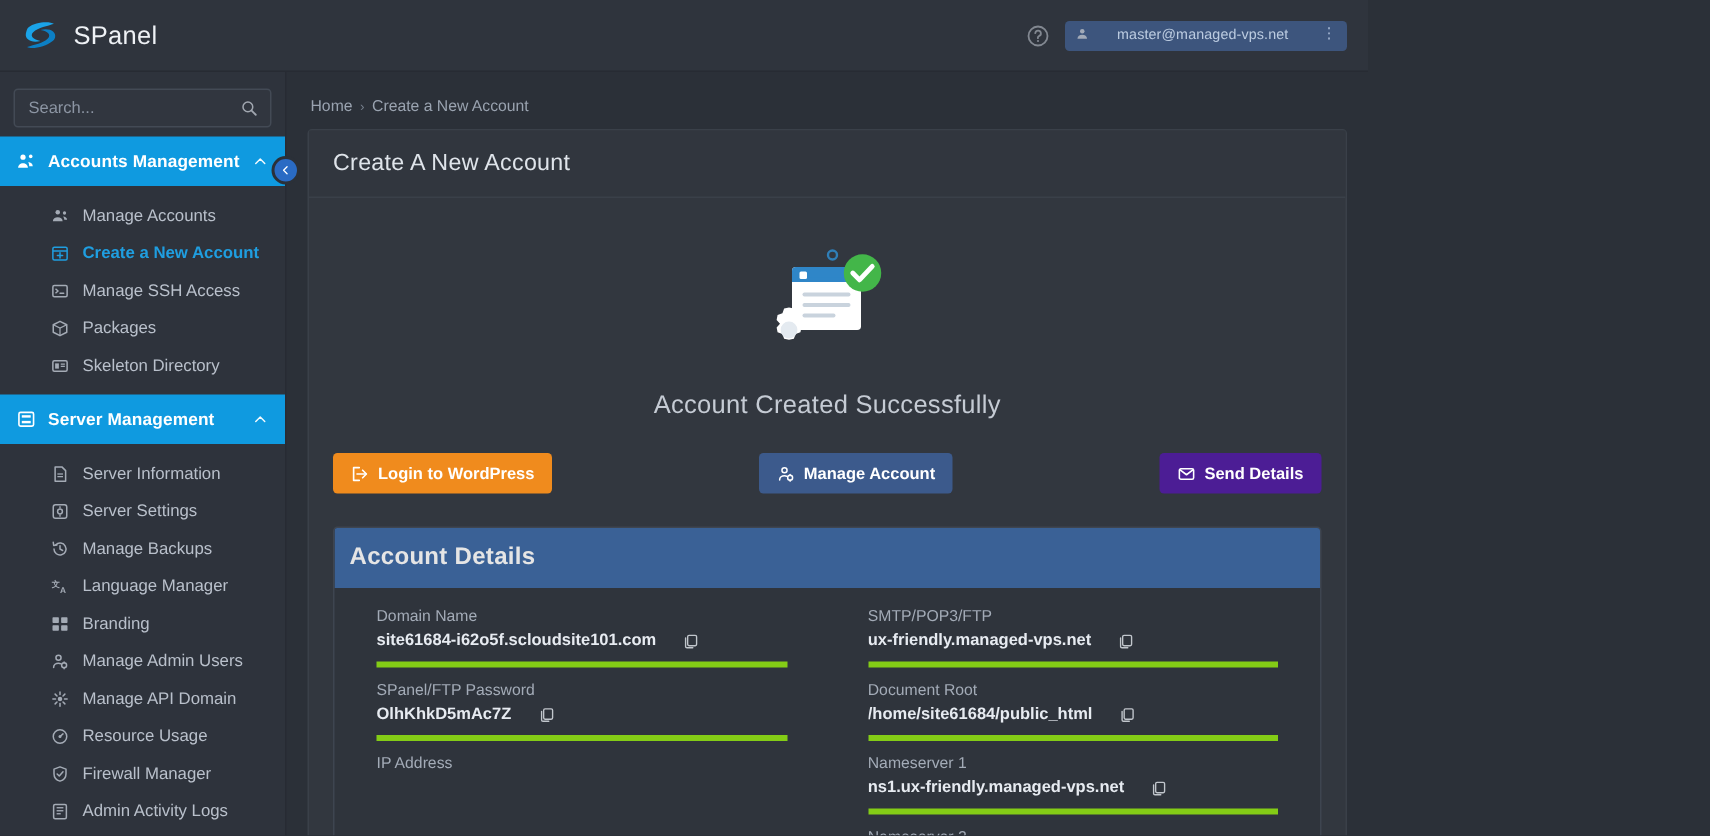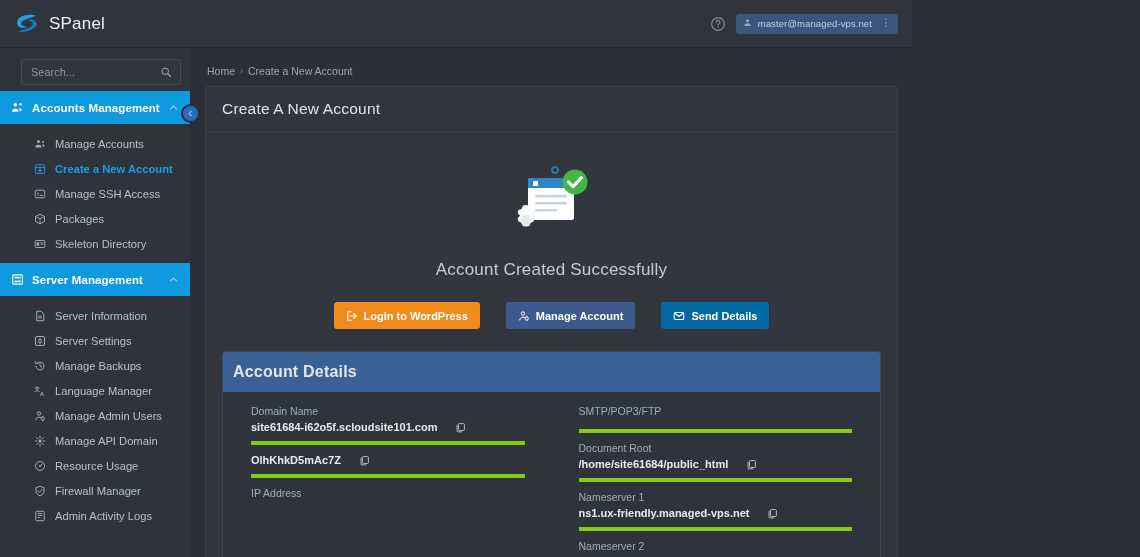--- a/index.html
+++ b/index.html
@@ -21,21 +21,21 @@
     position: relative; z-index: 30;
     border-bottom: 1px solid #272b33;
   }
   .brand { display: flex; align-items: center; gap: 9px; }
   .brand-logo { width: 26px; height: 26px; display:block; }
   .brand-name { font-size: 17px; color: #eef1f5; letter-spacing: .2px; }
 
   .topbar-right { margin-left: auto; display: flex; align-items: center; gap: 10px; }
   .help-icon { width: 16px; height: 16px; opacity: .55; display:block; }
   .user-chip {
-    display: flex; align-items: flex-start; gap: 6px;
+    display: flex; align-items: flex-start; gap: 19px;
     background: #3f5a86; border-radius: 3px;
     padding: 4px 8px 4px 7px; height: 20px;
     opacity: .88;
   }
   .user-chip .u-ic { width: 9px; height: 9px; display:block; opacity:.85;}
   .user-chip .u-name { font-size: 9.5px; color: #cfe0f7; letter-spacing: .1px; white-space: nowrap; }
   .user-chip .u-dots { font-size: 10px; color: #b9ccea; line-height: 1; margin-left: 3px; letter-spacing:-1px;}
 
   
   .body-wrap { flex: 1; display: flex; min-height: 0; position: relative; }
@@ -48,21 +48,21 @@
     position: relative;
     border-right: 1px solid #272b33;
   }
   .search-wrap { padding: 11px 9px 6px 9px; }
   .search-box {
     position: relative;
     height: 26px;
     border: 1px solid #434a55;
     border-radius: 3px;
     background: #31363f;
-    display: flex; align-items: center; margin-left: 12px;
+    display: flex; align-items: center;
   }
   .search-input {
     border: 0; outline: 0; background: transparent;
     font-family: "Liberation Sans", sans-serif;
     font-size: 11px; color: #9aa3b0;
     padding: 0 26px 0 9px; width: 100%; height: 100%;
   }
   .search-input::placeholder { color: #8c95a3; }
   .search-ic { position: absolute; right: 8px; top: 50%; transform: translateY(-50%); width: 12px; height: 12px; opacity:.75;}
 
@@ -121,21 +121,21 @@
     border-bottom: 1px solid #3a4049;
     background: #31363e;
   }
   .card-title { font-size: 15.5px; color: #dfe4ea; font-weight: normal; letter-spacing: .2px; }
   .card-body { padding: 26px 16px 18px 16px; }
 
   .success-zone { text-align: center; padding: 6px 0 0 0; }
   .success-art { width: 92px; height: 86px; margin: 0 auto 10px auto; display:block; }
   .success-msg { font-size: 17px; color: #c5cbd4; font-weight: normal; letter-spacing: .2px; }
 
-  .btn-row { display: flex; justify-content: center; gap: 26px; margin-top: 22px; }
+  .btn-row { display: flex; justify-content: space-between; gap: 10px; margin-top: 22px; }
   .btn {
     display: inline-flex; align-items: center; gap: 6px;
     height: 27px; padding: 0 12px;
     border: 0; border-radius: 3px;
     font-family: "Liberation Sans", sans-serif;
     font-size: 11px; font-weight: bold; color: #fff;
     cursor: pointer; white-space: nowrap;
   }
   .btn svg { width: 12px; height: 12px; }
   .btn-wp { background: #f08b1d; }
@@ -419,20 +419,26 @@
             <span>Manage Backups</span>
           </div>
           <div class="nav-item">
             <svg>
               <use href="#i-translate"></use>
             </svg>
             <span>Language Manager</span>
           </div>
           <div class="nav-item">
             <svg>
+              <use href="#i-branding"></use>
+            </svg>
+            <span>Branding</span>
+          </div>
+          <div class="nav-item">
+            <svg>
               <use href="#i-usergear"></use>
             </svg>
             <span>Manage Admin Users</span>
           </div>
           <div class="nav-item">
             <svg>
               <use href="#i-api"></use>
             </svg>
             <span>Manage API Domain</span>
           </div>
@@ -503,21 +509,21 @@
                   <use href="#i-login"></use>
                 </svg>
                 <span>Login to WordPress</span>
               </button>
               <button class="btn btn-manage" style="background: rgb(60, 90, 140);">
                 <svg>
                   <use href="#i-usergear"></use>
                 </svg>
                 <span>Manage Account</span>
               </button>
-              <button class="btn btn-send" style="background: #0369a1;">
+              <button class="btn btn-send" style="background: #4c1d95;">
                 <svg>
                   <use href="#i-envelope"></use>
                 </svg>
                 <span>Send Details</span>
               </button>
             </div>
 
           <div class="details">
             <div class="details-head">Account Details</div>
             <div class="details-body">
@@ -525,34 +531,41 @@
                   <div class="det-row">
                     <div class="det-label">Domain Name</div>
                     <div class="det-value">
                       <span>site61684-i62o5f.scloudsite101.com</span>
                       <svg class="copy-ic">
                         <use href="#i-copy"></use>
                       </svg>
                     </div>
                   </div>
                   <div class="det-row">
+                    <div class="det-label">SPanel/FTP Password</div>
                     <div class="det-value">
                       <span>OlhKhkD5mAc7Z</span>
                       <svg class="copy-ic">
                         <use href="#i-copy"></use>
                       </svg>
                     </div>
                   </div>
                   <div class="det-row">
                     <div class="det-label">IP Address</div>
                   </div>
                 </div>
               <div class="det-col" id="det-right">
                   <div class="det-row">
                     <div class="det-label">SMTP/POP3/FTP</div>
+                    <div class="det-value">
+                      <span>ux-friendly.managed-vps.net</span>
+                      <svg class="copy-ic">
+                        <use href="#i-copy"></use>
+                      </svg>
+                    </div>
                   </div>
                   <div class="det-row">
                     <div class="det-label">Document Root</div>
                     <div class="det-value">
                       <span>/home/site61684/public_html</span>
                       <svg class="copy-ic">
                         <use href="#i-copy"></use>
                       </svg>
                     </div>
                   </div>

